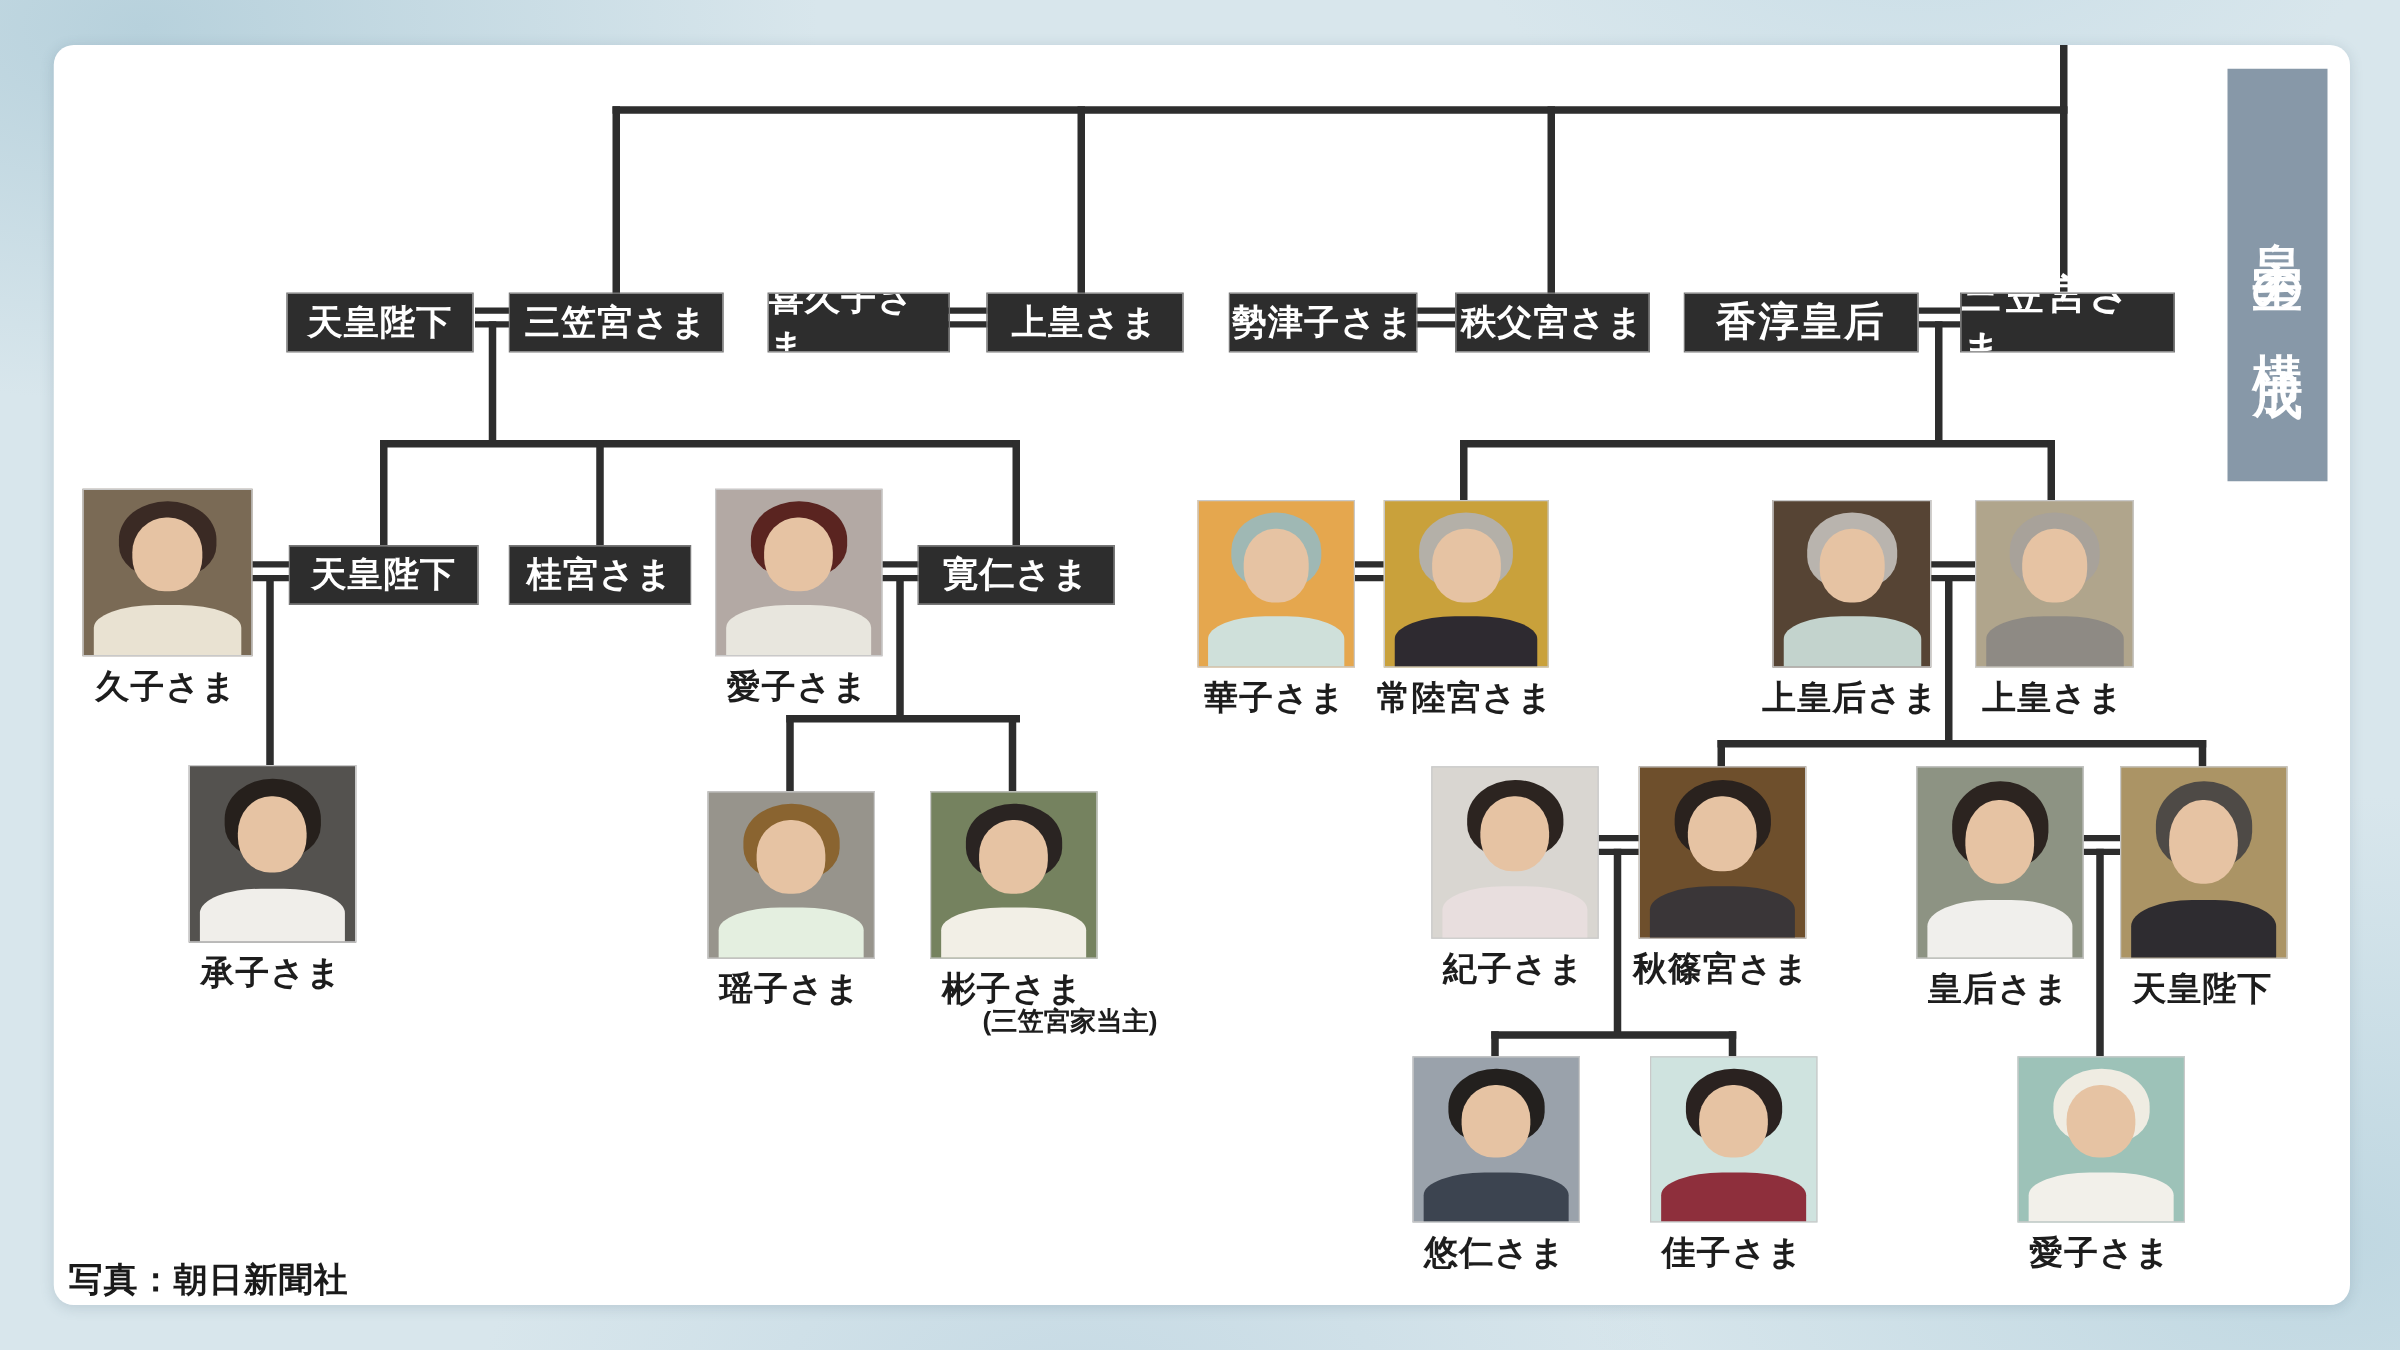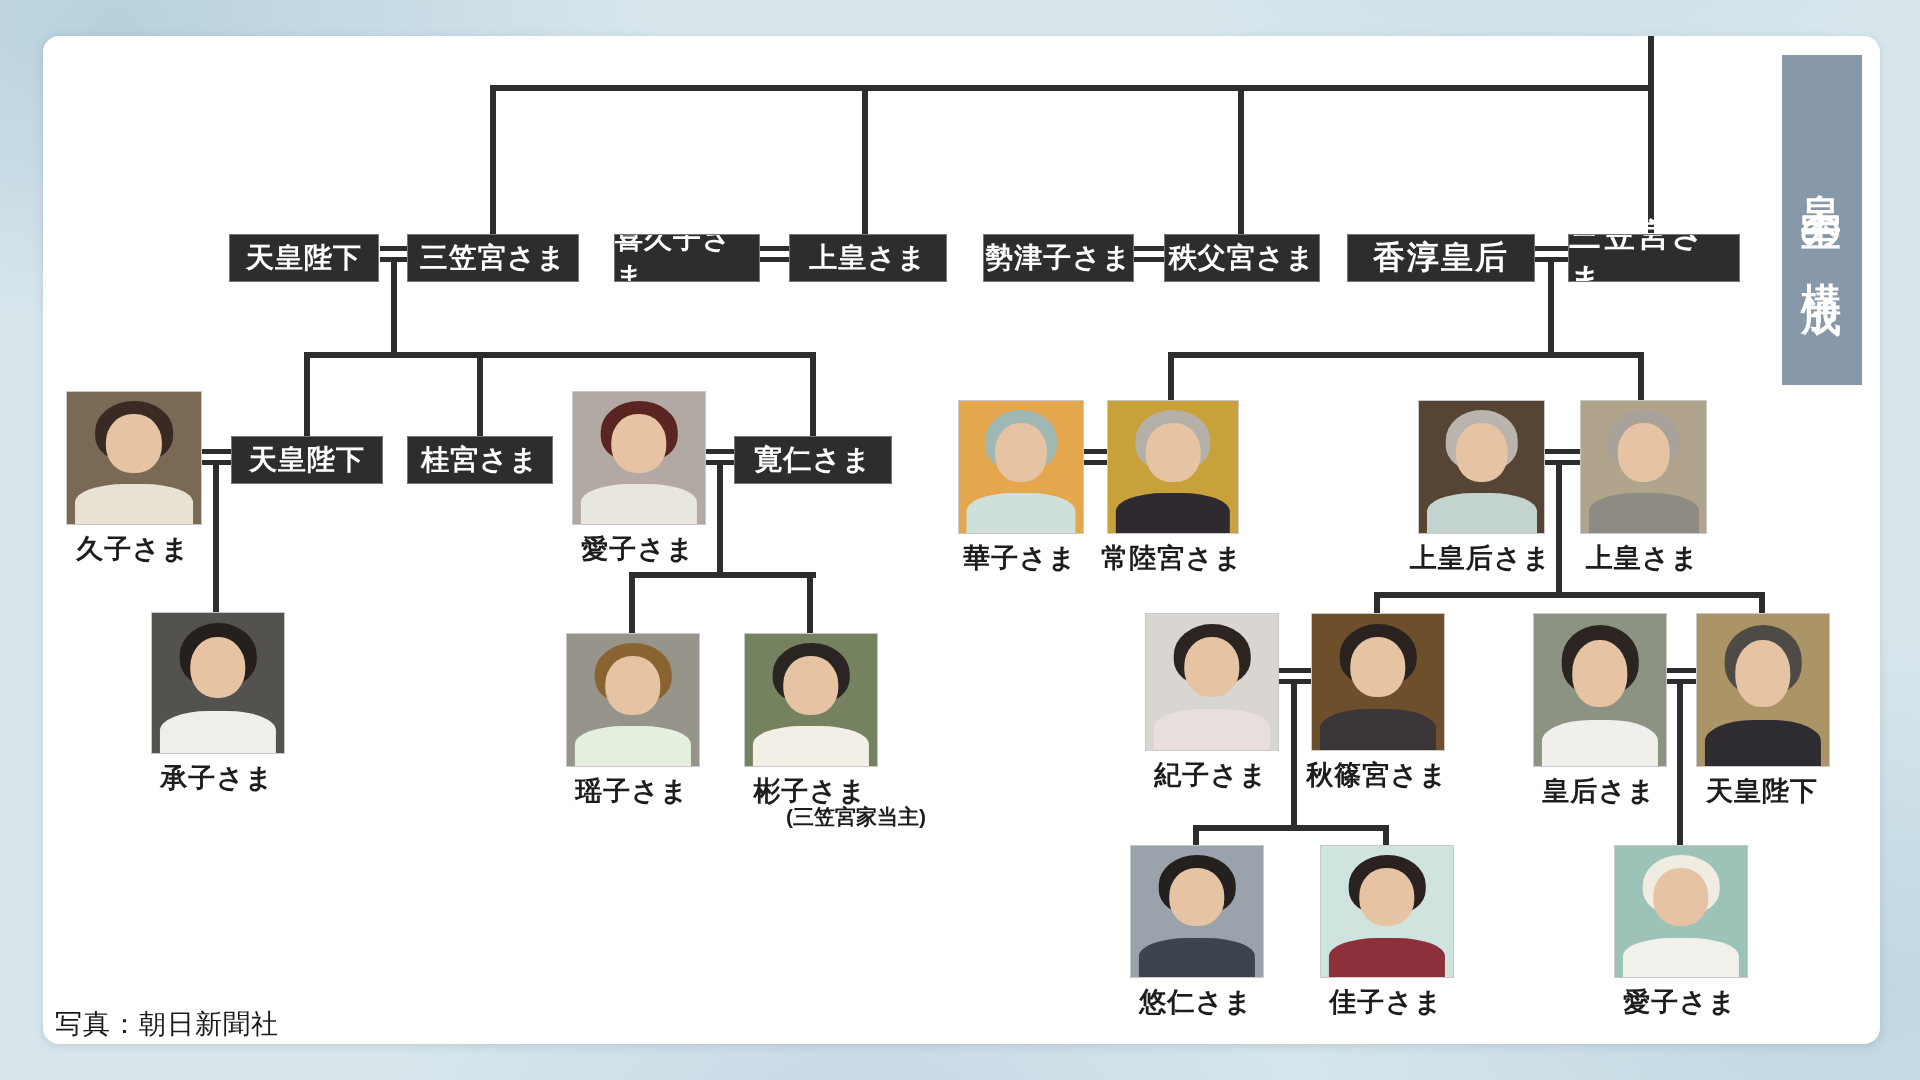--- a/index.html
+++ b/index.html
@@ -40,21 +40,21 @@
     background:#e6c3a3;border-radius:48% 48% 46% 46%;}
   .ph-body{position:absolute;left:50%;bottom:-3%;width:88%;height:33%;transform:translateX(-50%);
     background:var(--top,#ddd);border-radius:42% 42% 0 0;}
   .plabel{position:absolute;font-size:27px;font-weight:600;color:#1d1d1d;text-align:center;letter-spacing:1px;}
   .pnote{position:absolute;font-size:21px;font-weight:600;color:#1d1d1d;text-align:right;letter-spacing:0;}
   .legend-box{
     position:absolute;left:55px;top:958px;width:238px;height:44px;
     background:var(--box,#2d2d2d);color:#fff;display:flex;align-items:center;justify-content:center;
     font-size:28px;font-weight:bold;letter-spacing:1px;
   }
-  .credit{position:absolute;left:55px;top:1006px;font-size:27px;font-weight:normal;color:#1a1a1a;letter-spacing:1px;}
+  .credit{position:absolute;left:55px;top:1006px;font-size:27px;font-weight:bold;color:#1a1a1a;letter-spacing:1px;}
 </style>
 </head>
 <body>
 
 <div class="stage">
   <div class="card"></div>
 
   <div class="title-box">皇室の構成</div>
 
   <div class="line" style="left:1648px;top:36px;width:6px;height:199px"></div>

